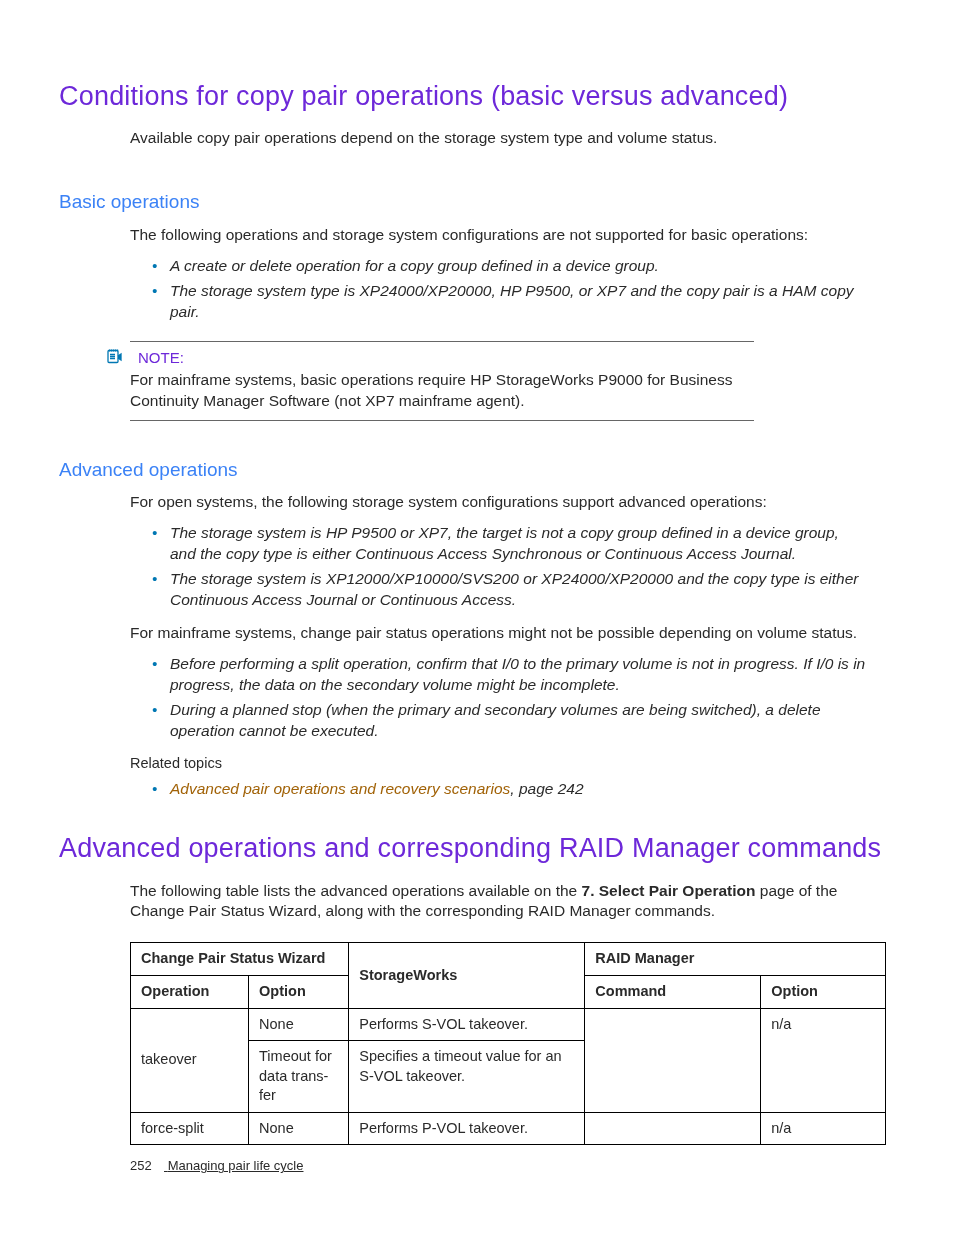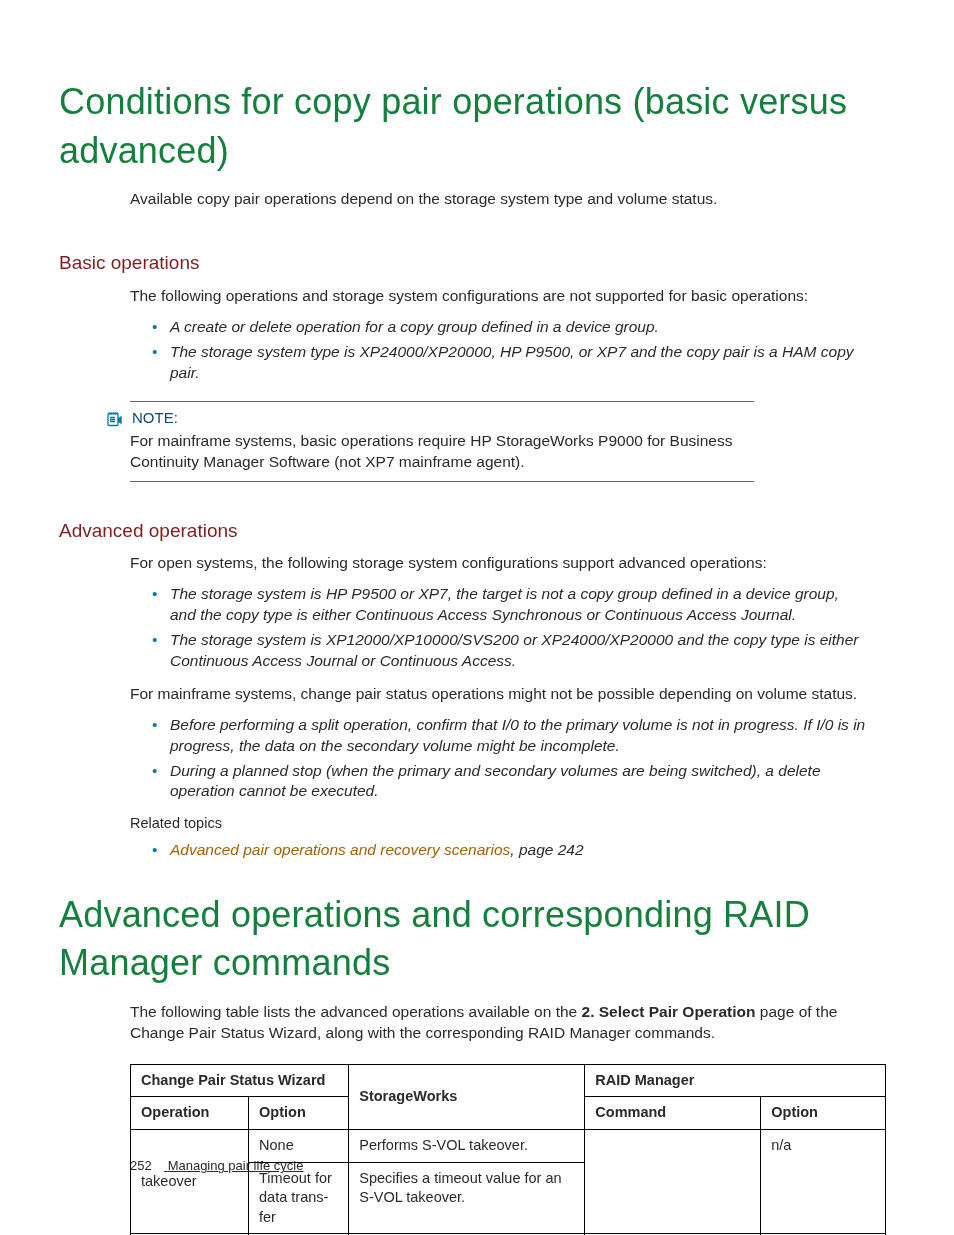--- a/index.html
+++ b/index.html
@@ -17,28 +17,28 @@
   }
   .page {
     position: relative;
     width: 954px;
     height: 1235px;
     box-sizing: border-box;
     padding: 78px 0 0 0;
   }
   h1.section {
     font-weight: 300;
-    color: #15803d;
-    font-size: 36px;
+    color: #6d28d9;
+    font-size: 27px;
     margin: 0 0 14px 59px;
     letter-spacing: 0.2px;
   }
   h2.subsection {
     font-weight: 400;
-    color: #7f1d1d;
+    color: #3b82f6;
     font-size: 19px;
     margin: 0 0 10px 59px;
   }
   p.body {
     margin: 0 88px 14px 130px;
   }
   p.body-tight {
     margin: 0 88px 10px 130px;
   }
   ul.bullets {
@@ -60,25 +60,25 @@
     top: 0;
     font-size: 15px;
   }
   ul.bullets-link > li::before { color: #0077b3; }
   .note-block {
     margin: 18px 200px 4px 130px;
   }
   .note-rule { border: none; border-top: 1px solid #666; margin: 0 0 6px 0; }
   .note-rule-bottom { border: none; border-top: 1px solid #666; margin: 8px 0 0 0; }
   .note-header {
-    color: #0c4a6e;
+    color: #6d28d9;
     font-size: 15px;
     display: flex;
-    align-items: center;
-    gap: 10px;
+    align-items: flex-start;
+    gap: 16px;
     margin-left: -24px;
     margin-bottom: 2px;
   }
   .note-icon {
     width: 16px; height: 16px;
     display: inline-flex; align-items: center; justify-content: center;
   }
   .note-icon svg { width: 16px; height: 16px; }
   .note-body { margin: 0; }
   .related-label {
@@ -171,21 +171,21 @@
   <ul class="bullets bullets-link" style="margin-bottom:4px;">
     <li>
       <a class="link" href="#">Advanced pair operations and recovery scenarios</a><span>, page 242</span>
     </li>
   </ul>
 
   <div class="vspace"></div>
 
   <h1 class="section">Advanced operations and corresponding RAID Manager commands</h1>
   <p class="body">
-    <span>The following table lists the advanced operations available on the </span><strong>2. Select Pair Operation</strong><span> page of the Change Pair Status Wizard, along with the corresponding RAID Manager commands.</span>
+    <span>The following table lists the advanced operations available on the </span><strong>7. Select Pair Operation</strong><span> page of the Change Pair Status Wizard, along with the corresponding RAID Manager commands.</span>
   </p>
 
   <table class="cmd">
     <colgroup>
       <col style="width:106px">
         <col style="width:90px">
         <col style="width:212px">
         <col style="width:158px">
         <col style="width:112px">
     </colgroup>

